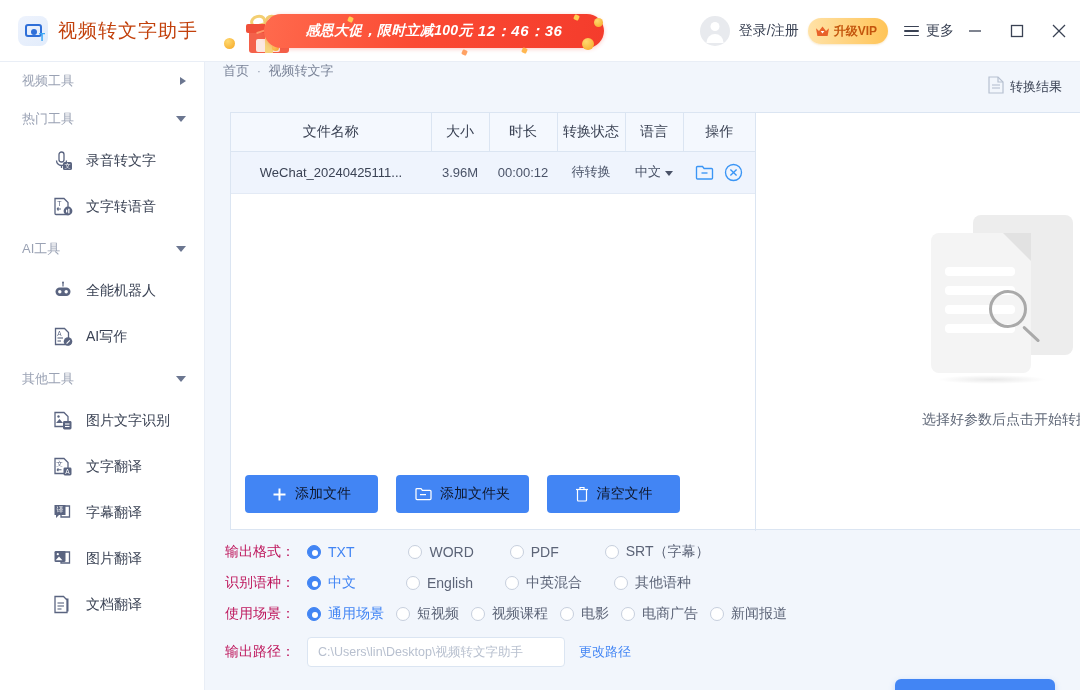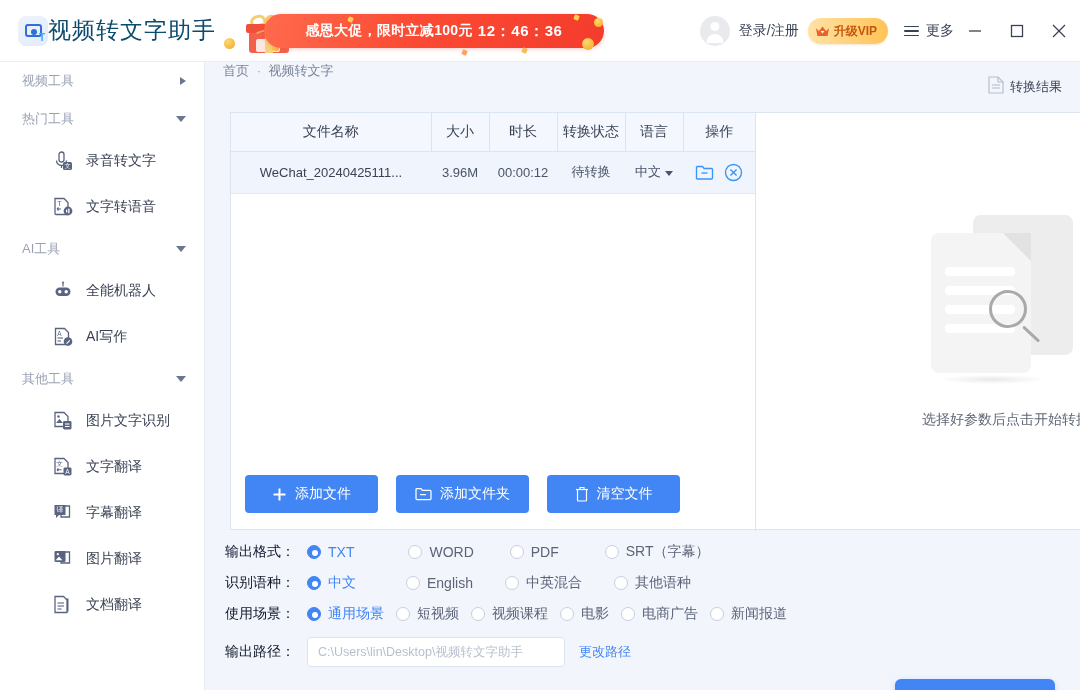--- a/index.html
+++ b/index.html
@@ -30,35 +30,36 @@
   }
   .logo-box .lg-dot {
     position: absolute; width: 6px; height: 6px; border-radius: 50%;
     background: #2f6fd8; left: 4px; top: 3px;
   }
   .logo-box .lg-t {
     position: absolute; right: 3px; bottom: 3px;
     font-size: 10px; font-weight: bold; color: #3ea8f5; line-height: 1;
   }
   .app-title {
-    font-size: 23px; color: #0c4a6e; letter-spacing: 1px;
+    margin-left: 10px; font-size: 19px; color: #c2410c; letter-spacing: 1px;
   }
 
   
   .promo {
     position: absolute; left: 222px; top: 8px;
     width: 382px; height: 46px;
     display: flex; align-items: center;
   }
   .promo-pill {
     position: absolute; left: 42px; top: 6px;
     width: 340px; height: 34px; border-radius: 17px;
     background: linear-gradient(100deg,#ff6a4d 0%,#fb4a33 45%,#f43c2c 100%);
     display: flex; align-items: center; justify-content: center;
     box-shadow: 0 1px 4px rgba(244,60,44,.28);
+    font-style: italic;
   }
   .promo-text {
     color: #ffffff; font-size: 14px; font-weight: bold; letter-spacing: .3px;
     white-space: nowrap;
   }
   .promo-time {
     color: #ffffff; font-size: 15px; font-weight: bold; margin-left: 5px;
     letter-spacing: .6px;
   }
   
@@ -221,21 +222,21 @@
   }
   .ops { display: flex; align-items: center; justify-content: center; gap: 10px; }
   .ops span { cursor: pointer; display: flex; }
 
   .filelist-actions {
     position: absolute; left: 0; bottom: 0; width: 525px; height: 74px;
     display: flex; align-items: center; gap: 18px; padding-left: 14px;
   }
   .act-btn {
     height: 38px; width: 133px; border-radius: 4px; background: #4285f4;
-    color: #ffffff; font-size: 14px; display: flex; align-items: center;
+    color: #0f172a; font-size: 14px; display: flex; align-items: center;
     justify-content: center; gap: 8px; cursor: pointer; border: none;
     font-family: inherit;
   }
   .act-btn svg { display: block; }
 
   .preview {
     position: absolute; left: 526px; top: 0; width: 498px; height: 418px;
     display: flex; flex-direction: column; align-items: center; justify-content: center;
   }
   .ph-art { position: relative; width: 150px; height: 170px; margin-bottom: 26px; }
@@ -270,21 +271,21 @@
   }
   .ph-shadow {
     position: absolute; left: 6px; top: 160px; width: 110px; height: 9px;
     background: radial-gradient(ellipse at center, rgba(0,0,0,.09), rgba(0,0,0,0) 70%);
   }
   .ph-text { font-size: 14px; color: #606878; }
 
   
   .options { position: absolute; left: 0; top: 474px; width: 875px; height: 154px; }
   .opt-row { display: flex; align-items: center; height: 31px; padding-left: 20px; }
-  .opt-label { font-size: 14px; color: #0f172a; width: 82px; flex: none; }
+  .opt-label { font-size: 14px; color: #be185d; width: 82px; flex: none; }
   .radio {
     display: flex; align-items: center; cursor: pointer; margin-right: 6px;
   }
   .radio .dot {
     width: 14px; height: 14px; border-radius: 50%; border: 1px solid #c7cfdd;
     background: #ffffff; position: relative; flex: none;
   }
   .radio.on .dot { border-color: #4285f4; background: #4285f4; }
   .radio.on .dot::after {
     content: ""; position: absolute; left: 4px; top: 4px;

